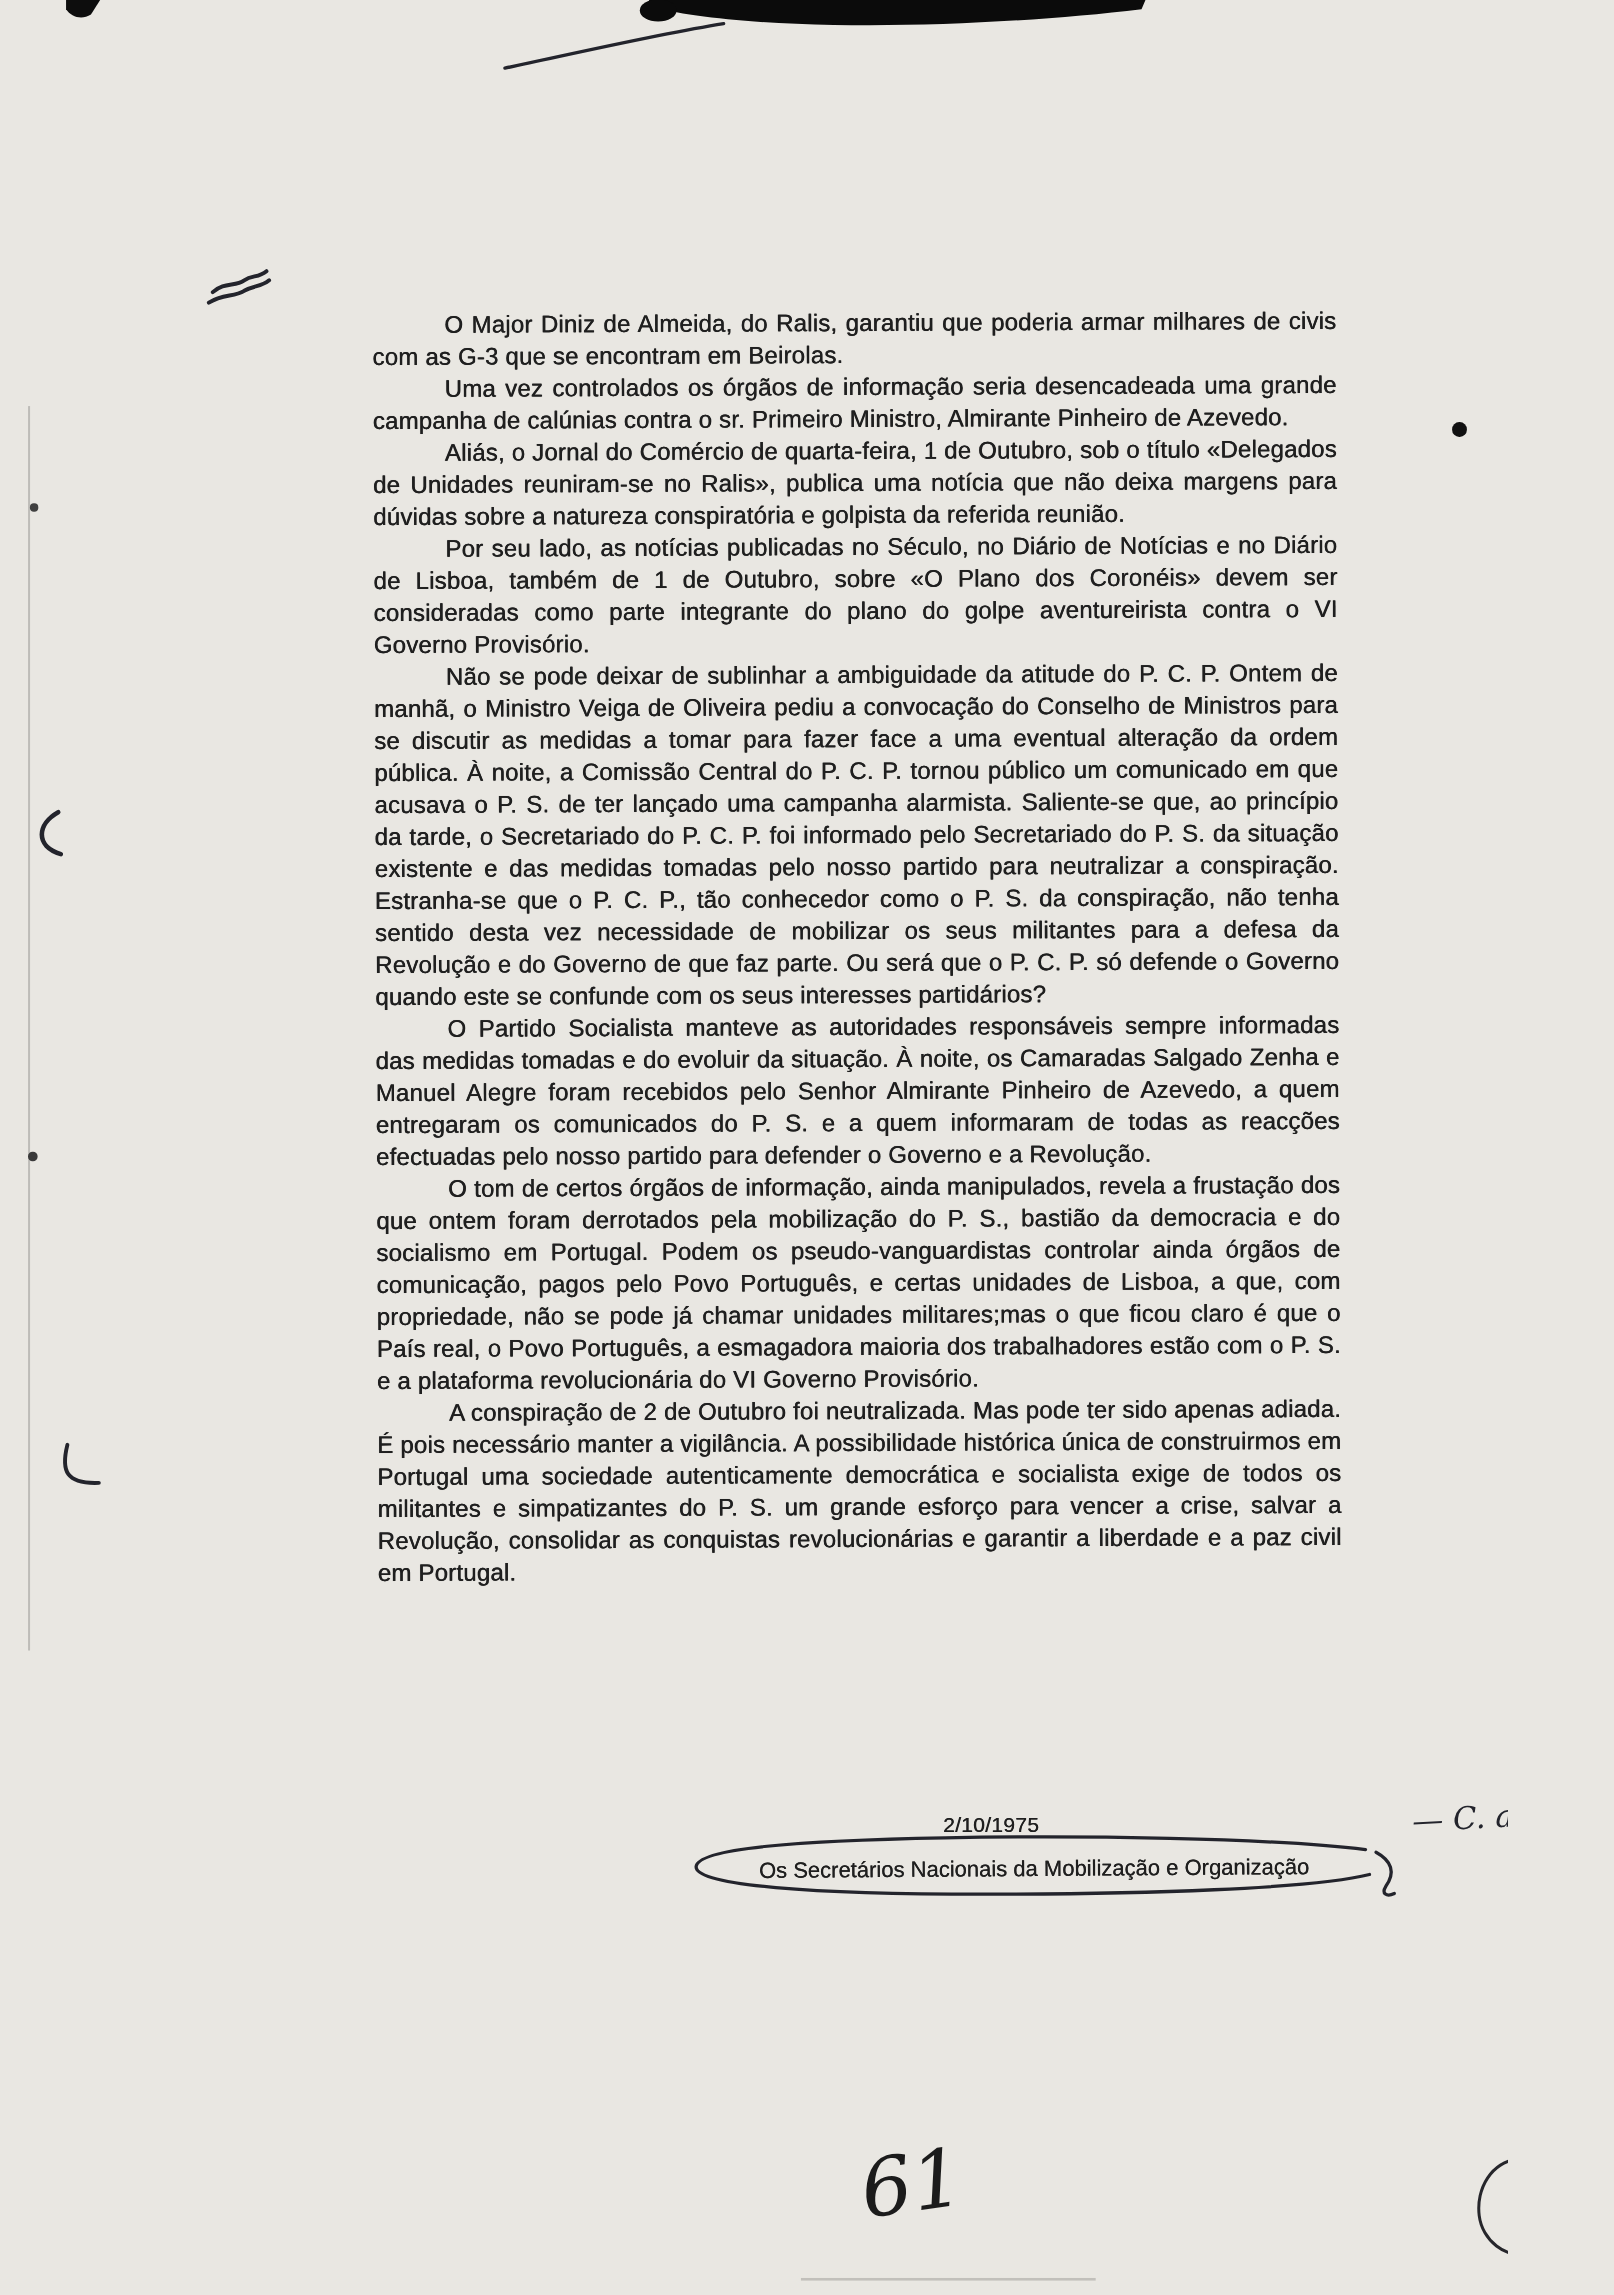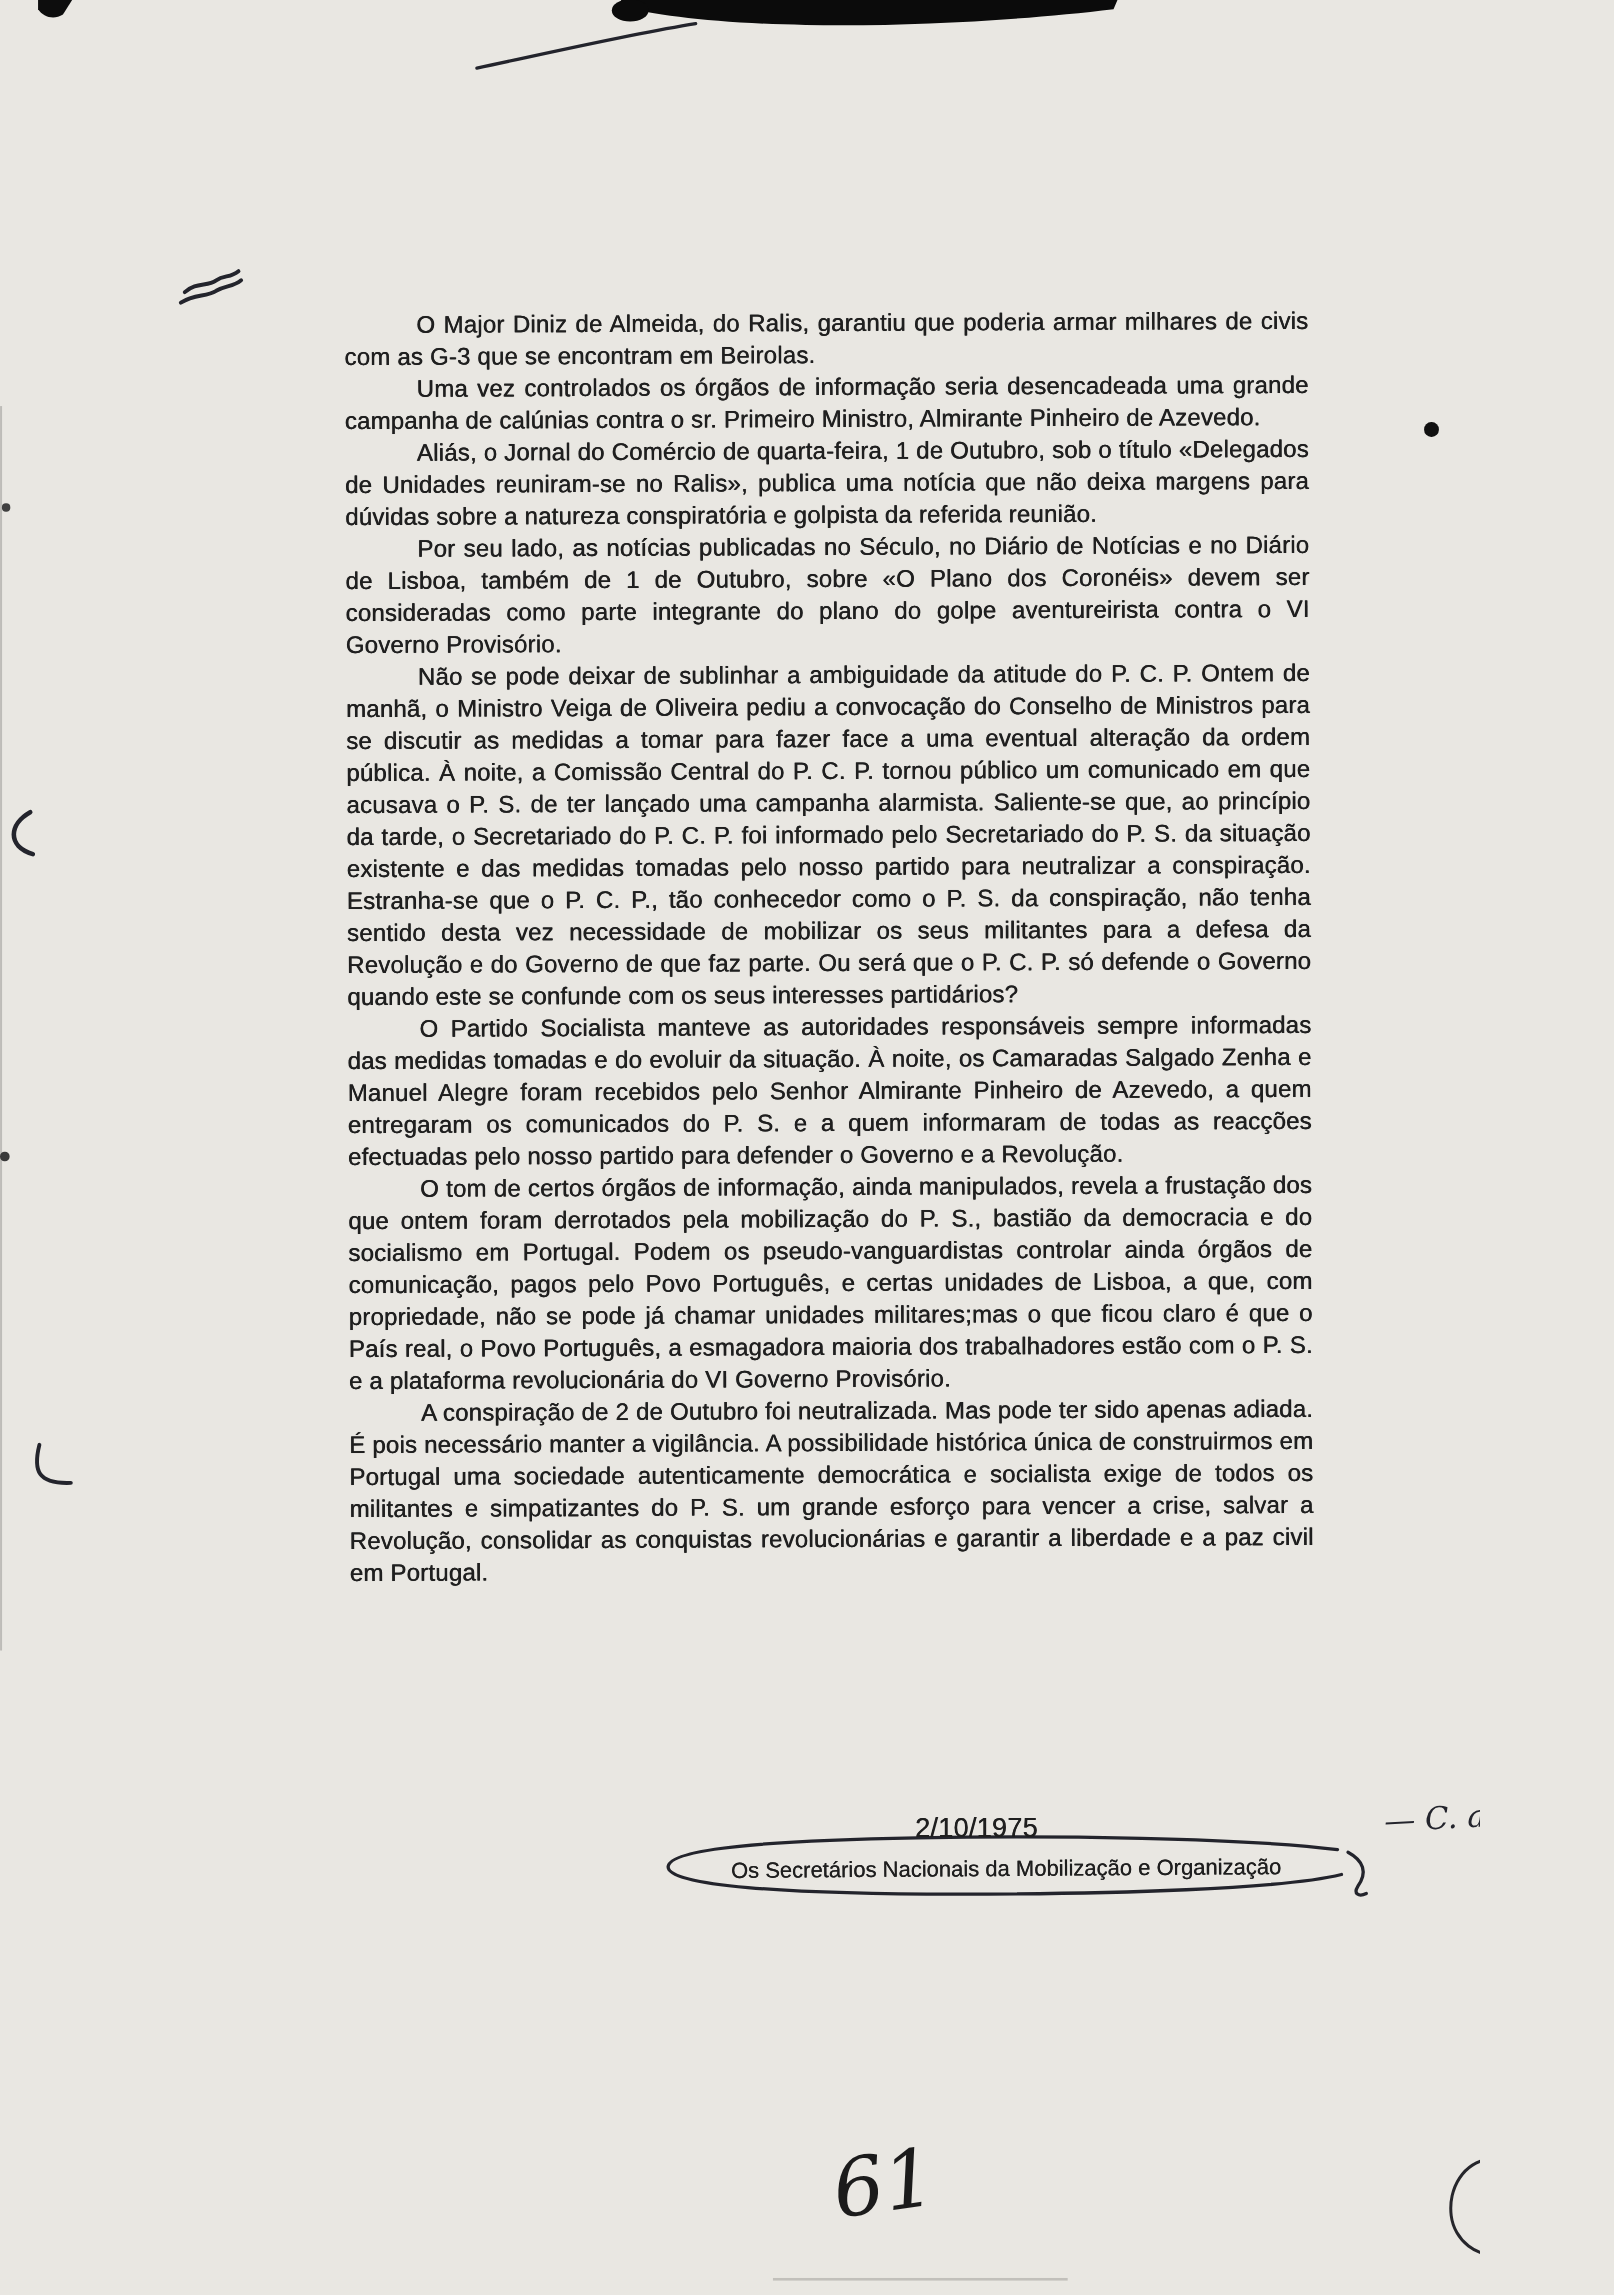--- a/index.html
+++ b/index.html
@@ -12,41 +12,42 @@
   html,body{margin:0;padding:0;background:var(--paper);}
   .page{
     position:relative;
     width:1480px;height:2295px;
     background:
       linear-gradient(180deg,#edecе8 0%, var(--paper) 40%, #e5e3dd 100%),
       var(--paper);
     background-color:var(--paper);
     overflow:hidden;
     font-family:"Liberation Sans", sans-serif;
+    margin-left:28px;
   }
   svg.artifacts{
     position:absolute;left:0;top:0;width:1614px;height:2295px;
     pointer-events:none;
   }
   .pen-stroke{stroke:var(--pen);fill:none;stroke-linecap:round;}
   .textblock{
     position:absolute;
     left:347px;top:307px;width:964px;
     color:var(--ink);
     font-size:24px;line-height:32px;
     letter-spacing:0.2px;
     text-align:justify;
     text-shadow:0.4px 0 0 currentColor, 0 0 0.7px rgba(20,20,20,0.35);
     transform:rotate(-0.25deg);
     hyphens:auto;
   }
   .textblock p{margin:0;text-indent:72px;}
   .dateline{
     position:absolute;left:915px;top:1813px;
-    color:var(--ink);font-size:27px;
+    color:var(--ink);font-size:21px;
     text-shadow:0.4px 0 0 currentColor;
     letter-spacing:0.3px;
   }
   .signature{
     position:absolute;left:675px;top:1854px;width:662px;
     text-align:center;color:var(--ink);
     font-size:22px;line-height:29px;
     text-shadow:0.3px 0 0 currentColor;
     transform:rotate(-0.4deg);
   }

